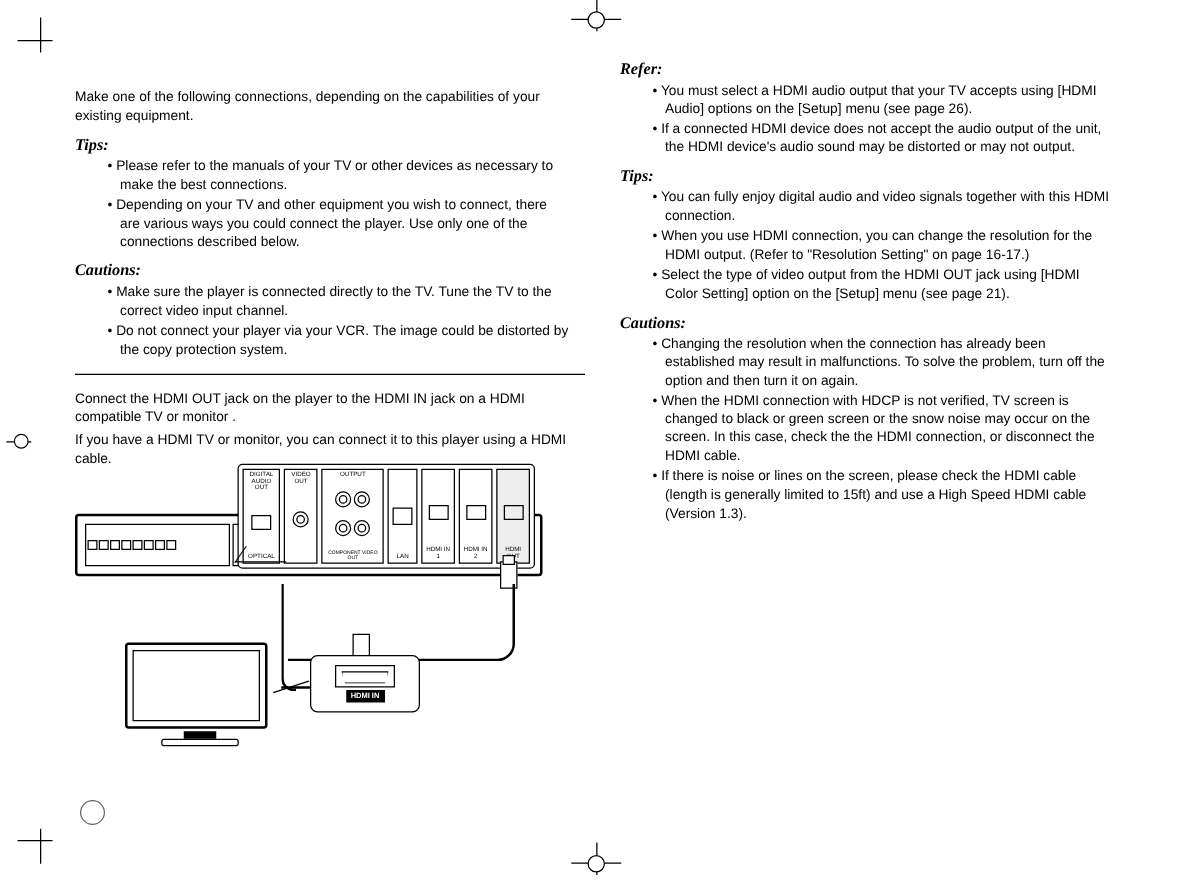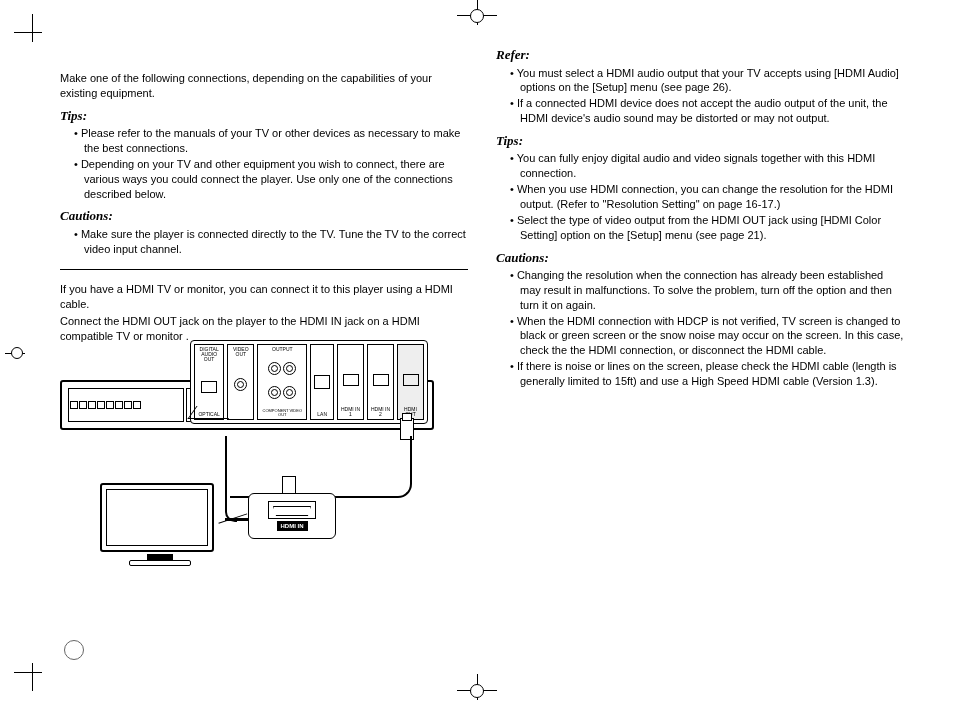--- a/index.html
+++ b/index.html
@@ -34,21 +34,21 @@
     margin: 6px 0 2px 0;
   }
   p {
     margin: 3px 0;
   }
   ul {
     margin: 2px 0 6px 0;
     padding-left: 14px;
   }
   li {
-    margin: 1px 0;
+    margin: 1px 12px;
     text-indent: -10px;
     padding-left: 10px;
     list-style: none;
   }
   li::before {
     content: "•  ";
   }
   hr.thin {
     border: none;
     border-top: 1px solid #000;
@@ -195,26 +195,27 @@
 
     <div class="heading-italic">Tips:</div>
     <ul>
       <li>Please refer to the manuals of your TV or other devices as necessary to make the best connections.</li>
       <li>Depending on your TV and other equipment you wish to connect, there are various ways you could connect the player. Use only one of the connections described below.</li>
     </ul>
 
     <div class="heading-italic">Cautions:</div>
     <ul>
       <li>Make sure the player is connected directly to the TV. Tune the TV to the correct video input channel.</li>
+      <li>Do not connect your player via your VCR. The image could be distorted by the copy protection system.</li>
     </ul>
 
     <hr class="thin">
 
+    <p>Connect the HDMI OUT jack on the player to the HDMI IN jack on a HDMI compatible TV or monitor      .</p>
     <p>If you have a HDMI TV or monitor, you can connect it to this player using a HDMI cable.</p>
-    <p>Connect the HDMI OUT jack on the player to the HDMI IN jack on a HDMI compatible TV or monitor      .</p>
 
     <div class="diagram">
 
       <div class="device" style="top:22px; height:46px;">
         <div style="position:absolute; left:6px; top:6px; right:6px; bottom:6px; display:flex; gap:2px;">
           <div style="flex:1.4; border:1px solid #000; display:flex; flex-wrap:wrap; align-content:center; gap:1px; padding:1px;">
             <div style="width:6px;height:6px;border:0.5px solid #000;"></div>
               <div style="width:6px;height:6px;border:0.5px solid #000;"></div>
               <div style="width:6px;height:6px;border:0.5px solid #000;"></div>
               <div style="width:6px;height:6px;border:0.5px solid #000;"></div>

